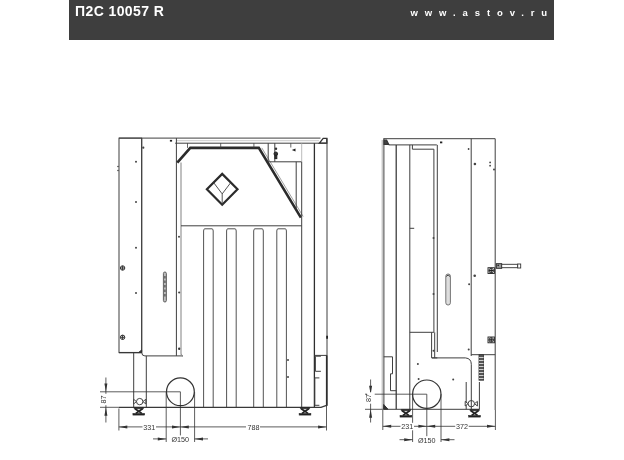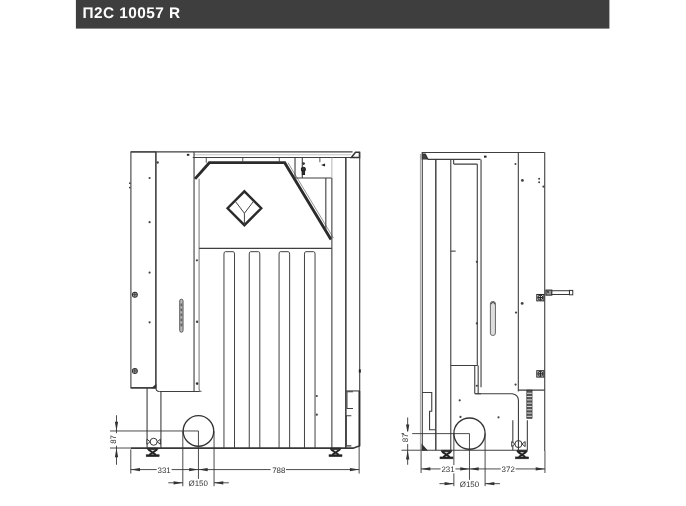--- a/index.html
+++ b/index.html
@@ -1,29 +1,30 @@
 <!DOCTYPE html>
 <html><head>
 <meta charset="utf-8">
 <style>
   html,body{margin:0;padding:0;background:#fff;width:624px;height:460px;overflow:hidden;}
   body{font-family:"Liberation Sans", sans-serif;}
-  .hdr{position:absolute;left:69px;top:0;width:485px;height:26px;background:#3e3e3e;}
+  .hdr{position:absolute;left:69px;top:0;width:485px;height:40px;background:#3e3e3e;}
   .hdr .ttl{position:absolute;left:6px;top:3px;color:#fff;font-size:14px;font-weight:bold;letter-spacing:0.4px;}
   .hdr .url{position:absolute;right:0px;top:7px;color:#fff;font-size:9.5px;font-weight:bold;letter-spacing:6.9px;}
   svg{position:absolute;left:0;top:0;}
   text{font-family:"Liberation Sans", sans-serif;fill:#333;}
 </style>
 </head>
 <body>
 
 <div class="hdr">
 
   <span class="ttl">П2С 10057 R</span>
 
+  <span class="url">www.astov.ru</span>
 </div>
 <svg width="624" height="460" viewBox="0 0 624 460">
 <defs>
 <g id="leg" stroke="#222">
 <path d="M-4.6 0 L4.6 0 L4.6 1.4 L-4.6 1.4 Z" fill="#333" stroke-width="0.6"></path>
 <path d="M-3.8 1.4 L3 6 M3.8 1.4 L-3 6" stroke-width="1.7" fill="none"></path>
 <rect x="-5.9" y="6" width="11.8" height="1.7" fill="#222" stroke-width="0.5"></rect>
 </g>
 </defs>
 <g stroke="#3f3f3f" stroke-width="1" fill="none">

